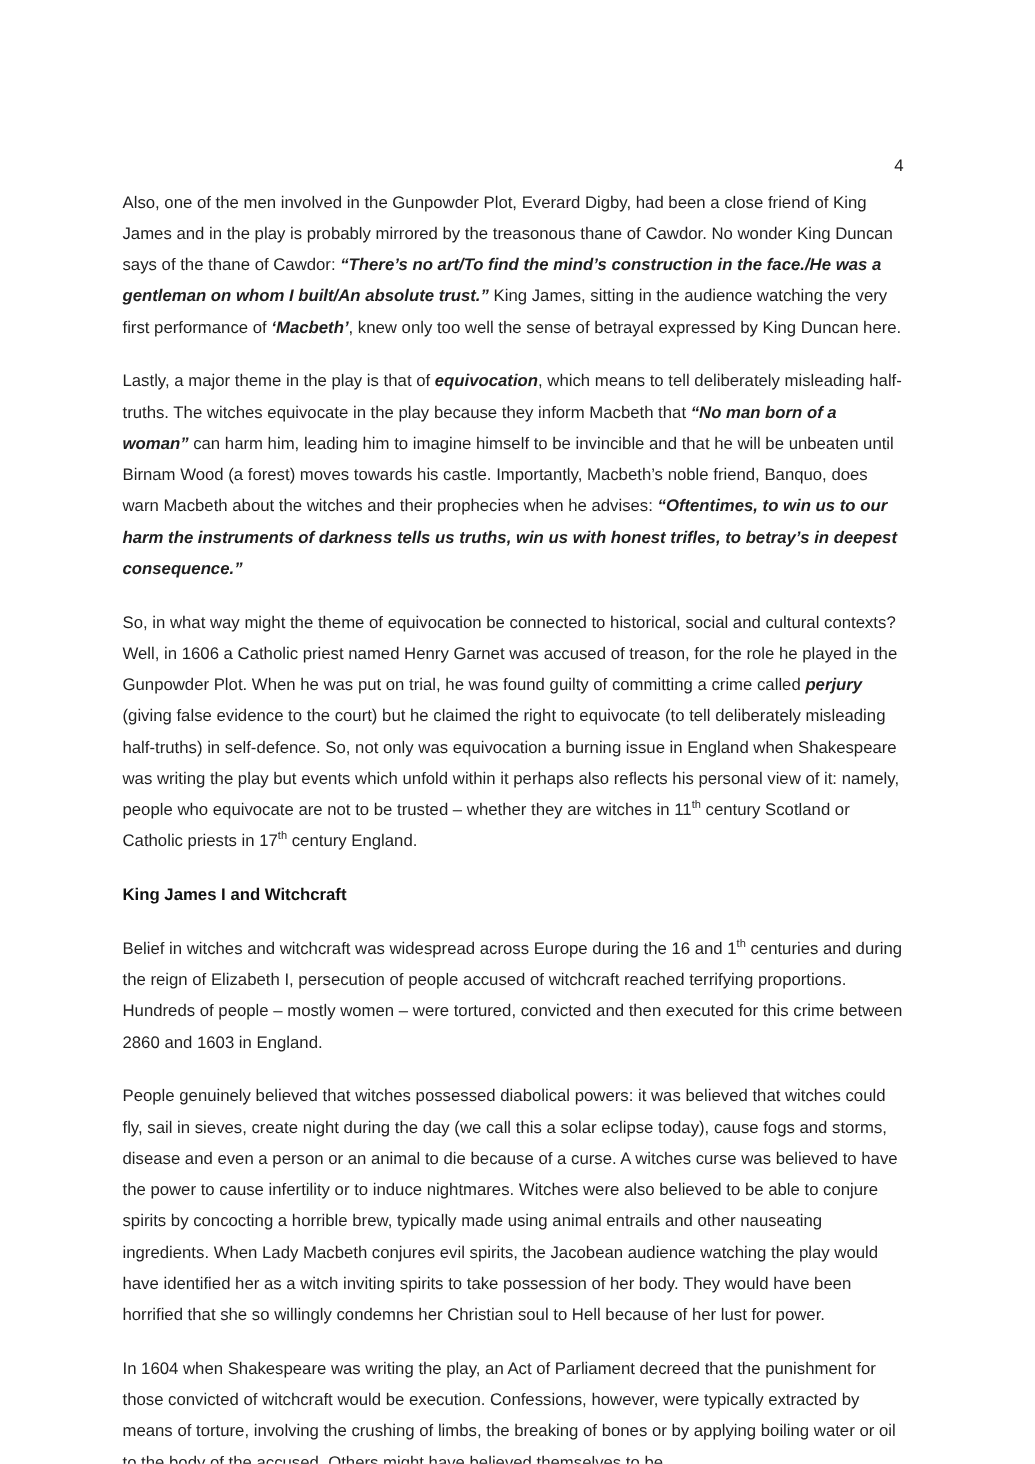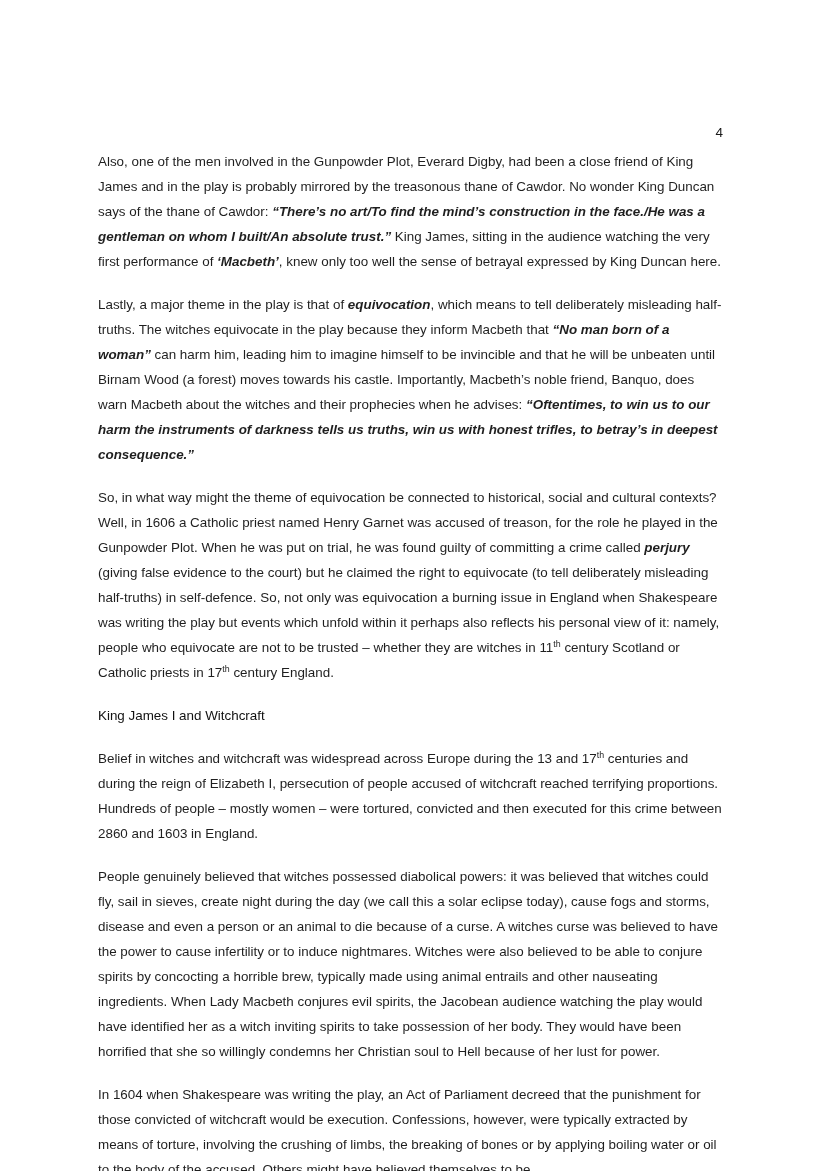--- a/index.html
+++ b/index.html
@@ -38,21 +38,21 @@
   }
   p.para {
     margin: 0 0 18px 0;
   }
   p.para:last-child {
     margin-bottom: 0;
   }
   h2.section-heading {
     font-size: 13.4px;
     line-height: 25.0px;
-    font-weight: normal;
+    font-weight: bold;
     margin: 0 0 18px 0;
     color: #111111;
   }
   .bi {
     font-weight: bold;
     font-style: italic;
   }
   .b {
     font-weight: bold;
     font-style: italic;
@@ -74,20 +74,20 @@
   <div class="body-text">
 
     <p class="para"><span>Also, one of the men involved in the Gunpowder Plot, Everard Digby, had been a close friend of King James and in the play is probably mirrored by the treasonous thane of Cawdor. No wonder King Duncan says of the thane of Cawdor: </span><span class="bi">“There’s no art/To find the mind’s construction in the face./He was a gentleman on whom I built/An absolute trust.”</span><span> King James, sitting in the audience watching the very first performance of </span><span class="bi">‘Macbeth’</span><span>, knew only too well the sense of betrayal expressed by King Duncan here.</span></p>
 
     <p class="para"><span>Lastly, a major theme in the play is that of </span><span class="b">equivocation</span><span>, which means to tell deliberately misleading half-truths. The witches equivocate in the play because they inform Macbeth that </span><span class="bi">“No man born of a woman”</span><span> can harm him, leading him to imagine himself to be invincible and that he will be unbeaten until Birnam Wood (a forest) moves towards his castle. Importantly, Macbeth’s noble friend, Banquo, does warn Macbeth about the witches and their prophecies when he advises: </span><span class="bi">“Oftentimes, to win us to our harm the instruments of darkness tells us truths, win us with honest trifles, to betray’s in deepest consequence.”</span></p>
 
     <p class="para"><span>So, in what way might the theme of equivocation be connected to historical, social and cultural contexts? Well, in 1606 a Catholic priest named Henry Garnet was accused of treason, for the role he played in the Gunpowder Plot. When he was put on trial, he was found guilty of committing a crime called </span><span class="bi">perjury</span><span> (giving false evidence to the court) but he claimed the right to equivocate (to tell deliberately misleading half-truths) in self-defence. So, not only was equivocation a burning issue in England when Shakespeare was writing the play but events which unfold within it perhaps also reflects his personal view of it: namely, people who equivocate are not to be trusted – whether they are witches in 11</span><sup>th</sup><span> century Scotland or Catholic priests in 17</span><sup>th</sup><span> century England.</span></p>
 
     <h2 class="section-heading">King James I and Witchcraft</h2>
 
-    <p class="para"><span>Belief in witches and witchcraft was widespread across Europe during the 13 and 17</span><sup>th</sup><span> centuries and during the reign of Elizabeth I, persecution of people accused of witchcraft reached terrifying proportions. Hundreds of people – mostly women – were tortured, convicted and then executed for this crime between 2860 and 1603 in England.</span></p>
+    <p class="para"><span>Belief in witches and witchcraft was widespread across Europe during the 16 and 1</span><sup>th</sup><span> centuries and during the reign of Elizabeth I, persecution of people accused of witchcraft reached terrifying proportions. Hundreds of people – mostly women – were tortured, convicted and then executed for this crime between 2860 and 1603 in England.</span></p>
 
     <p class="para"><span>People genuinely believed that witches possessed diabolical powers: it was believed that witches could fly, sail in sieves, create night during the day (we call this a solar eclipse today), cause fogs and storms, disease and even a person or an animal to die because of a curse. A witches curse was believed to have the power to cause infertility or to induce nightmares. Witches were also believed to be able to conjure spirits by concocting a horrible brew, typically made using animal entrails and other nauseating ingredients. When Lady Macbeth conjures evil spirits, the Jacobean audience watching the play would have identified her as a witch inviting spirits to take possession of her body. They would have been horrified that she so willingly condemns her Christian soul to Hell because of her lust for power.</span></p>
 
     <p class="para"><span>In 1604 when Shakespeare was writing the play, an Act of Parliament decreed that the punishment for those convicted of witchcraft would be execution. Confessions, however, were typically extracted by means of torture, involving the crushing of limbs, the breaking of bones or by applying boiling water or oil to the body of the accused. Others might have believed themselves to be</span></p>
 
   </div>
 </div>
 
 </body></html>

